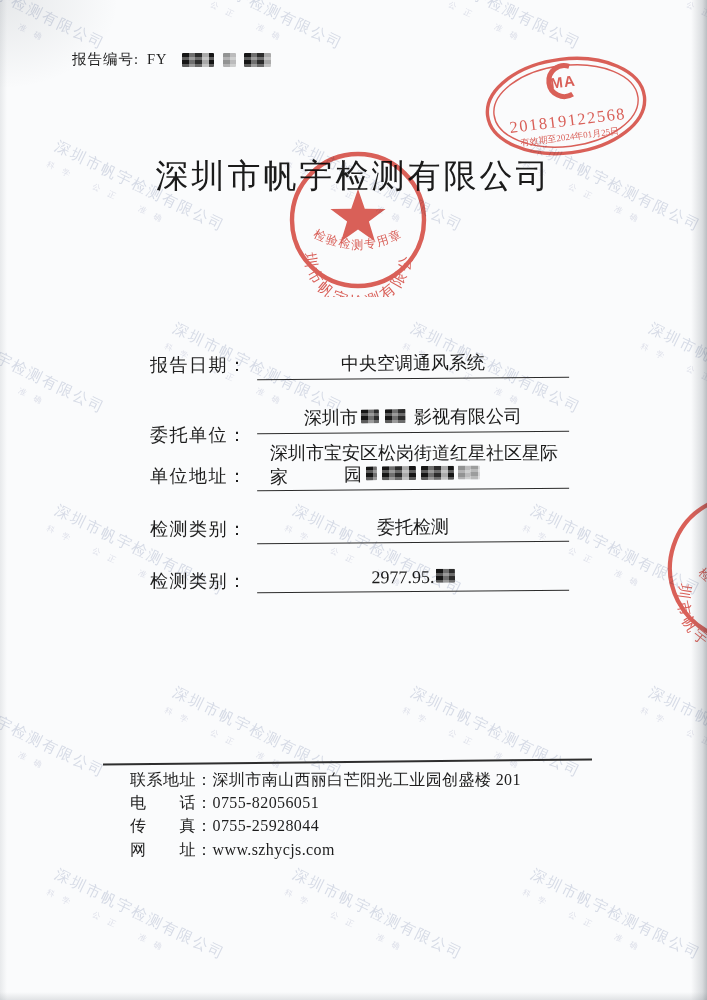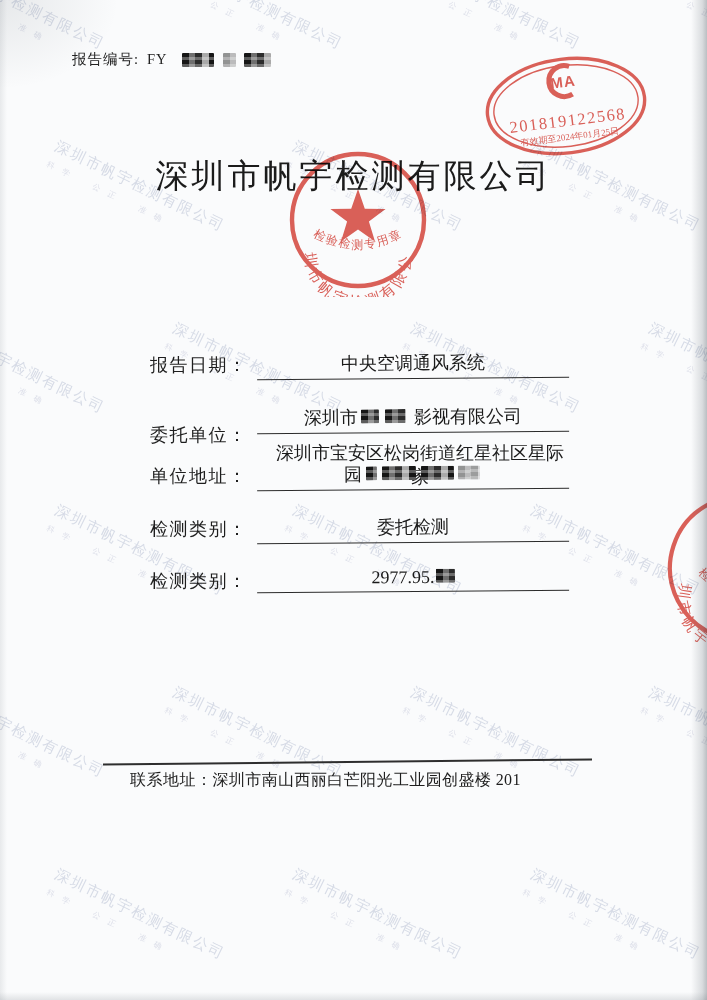--- a/index.html
+++ b/index.html
@@ -43,21 +43,21 @@
   #title{left:0;top:154px;width:707px;text-align:center;font-size:33px;
     letter-spacing:3px;color:#1b1b1b;font-weight:500;}
   #report-title{left:0;top:230px;width:707px;text-align:center;font-size:45px;
     font-weight:700;letter-spacing:22px;text-indent:22px;color:#161616;}
 
   
   .row-label{left:150px;font-size:18px;letter-spacing:1.5px;color:#1e1e1e;}
   .row-value{left:257px;width:312px;text-align:center;font-size:18px;color:#1a1a1a;
     border-bottom:1.6px solid #2b2b2b;transform:rotate(-0.5deg);}
   .pad-b{padding-bottom:3px;}
-  .addr-l1{left:270px;width:300px;text-align:center;font-size:18px;color:#1a1a1a;}
+  .addr-l1{left:270px;width:300px;font-size:18px;color:#1a1a1a;}
 
   
   #footer-rule{left:103px;top:761px;width:489px;height:1.6px;background:#2e2e2e;
     transform:rotate(-0.6deg);}
   #footer{left:130px;top:768px;width:470px;font-size:16px;}
   .f-line{display:flex;line-height:23.2px;}
   .f-label{letter-spacing:.5px;color:#1d1d1d;white-space:pre;}
   .f-value{color:#1d1d1d;letter-spacing:.4px;margin-left:0;}
 
   
@@ -189,20 +189,32 @@
   <div class="abs row-label" style="top:569px">检测类别：</div>
   <div class="abs row-value pad-b" style="top:567px">
     <span>2977.95.</span><span class="mosaic" style="width:19px;margin-left:1px"></span>
   </div>
 
   <div id="footer-rule" class="abs"></div>
   <div id="footer" class="abs">
     <div class="f-line">
       <span class="f-label">联系地址：</span>
       <span class="f-value">深圳市南山西丽白芒阳光工业园创盛楼 201</span>
+    </div>
+    <div class="f-line">
+      <span class="f-label">电　　话：</span>
+      <span class="f-value">0755-82056051</span>
+    </div>
+    <div class="f-line">
+      <span class="f-label">传　　真：</span>
+      <span class="f-value">0755-25928044</span>
+    </div>
+    <div class="f-line">
+      <span class="f-label">网　　址：</span>
+      <span class="f-value">www.szhycjs.com</span>
     </div>
   </div>
 </div>
 
 <svg id="cma-stamp" class="stamp" width="168" height="112" viewBox="0 0 168 112">
   <g transform="rotate(-7 84 56)" stroke="#d8453c" fill="none">
     <ellipse cx="84" cy="56" rx="79" ry="47" stroke-width="3.4"></ellipse>
     <ellipse cx="84" cy="56" rx="72.5" ry="40.5" stroke-width="1.4"></ellipse>
     <path d="M 92 17 A 15.5 15.5 0 1 0 92 45" stroke-width="5"></path>
     <text x="84" y="37" text-anchor="middle" font-size="15" font-weight="bold" letter-spacing="1" fill="#d8453c" stroke="none" font-family="Liberation Sans, sans-serif">MA</text>

